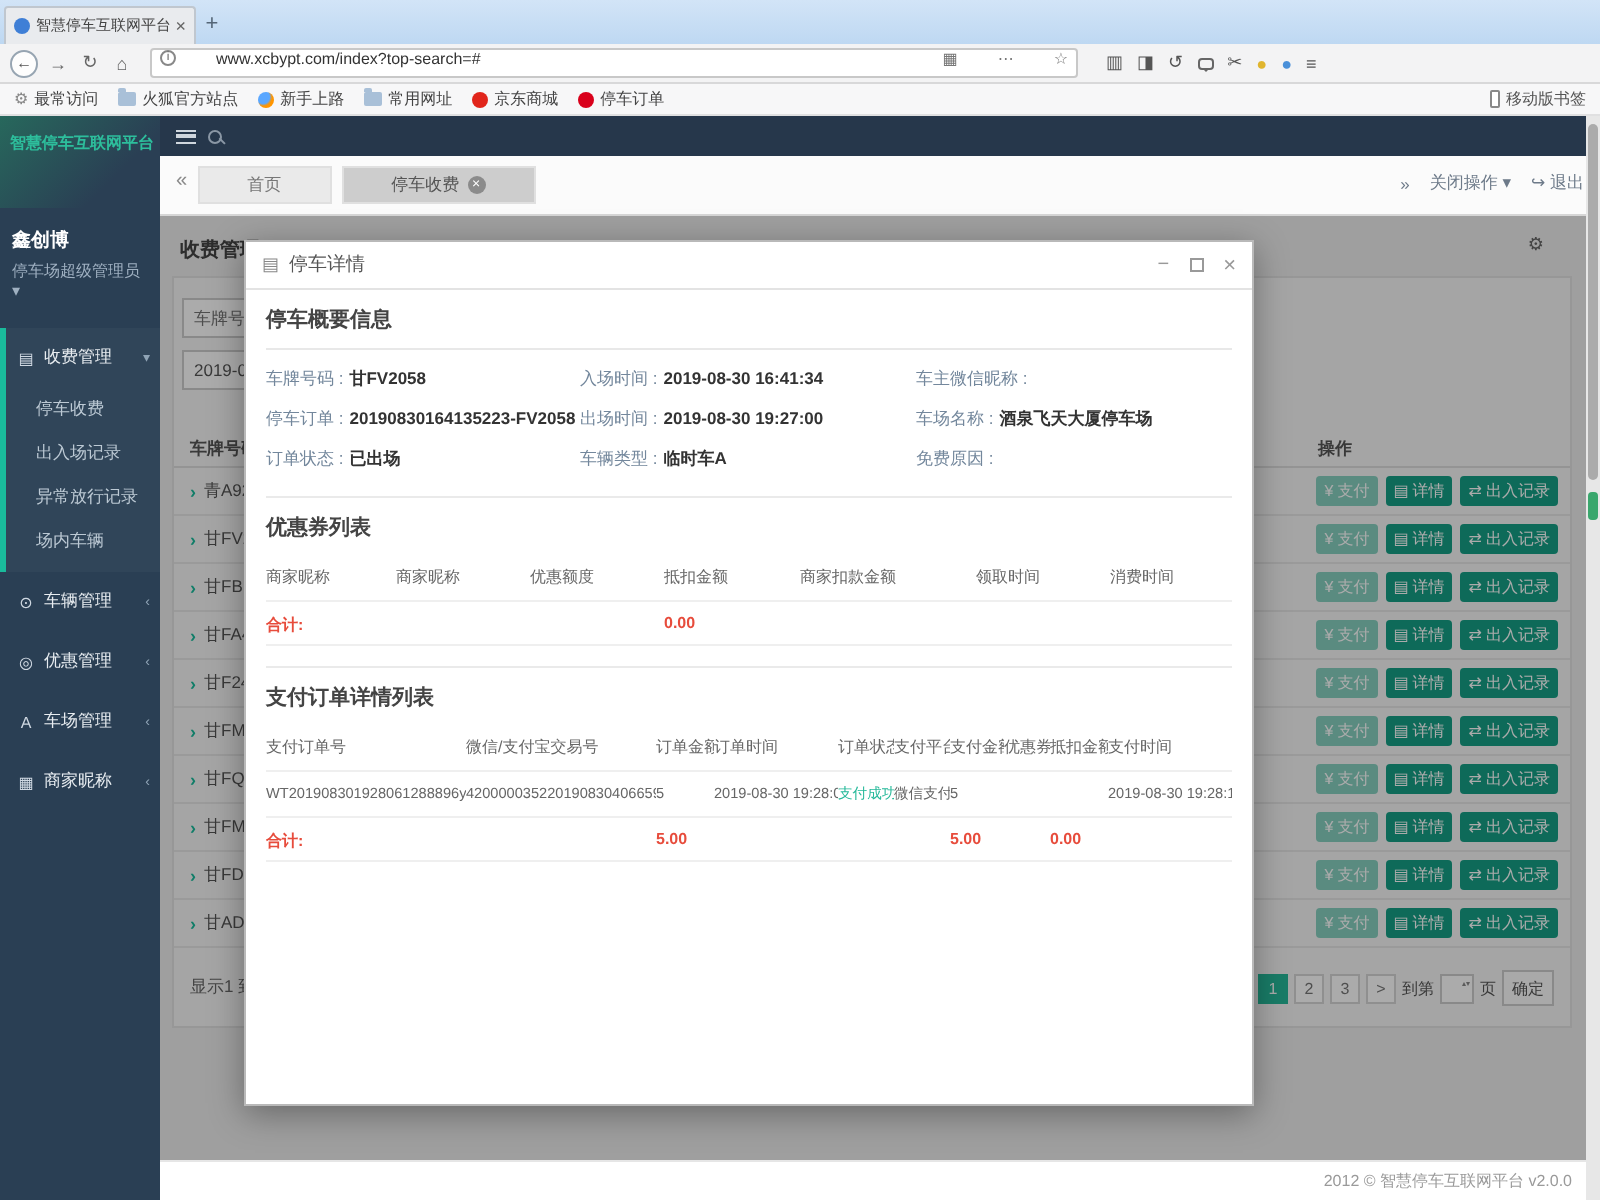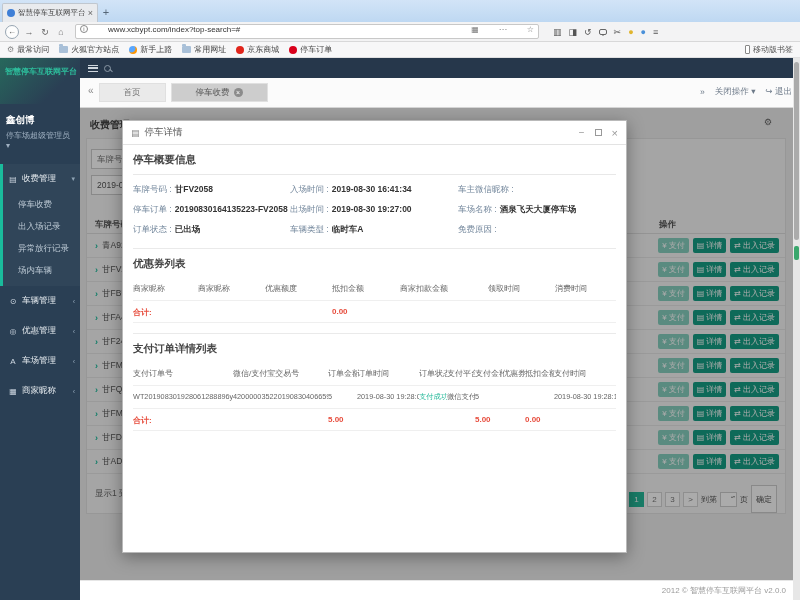--- a/index.html
+++ b/index.html
@@ -91,21 +91,21 @@
   .b-det,.b-rec{background:#169F85;}
   .pager{position:absolute;left:0;right:0;top:343px;height:26px;}
   .pg-summary{position:absolute;left:8px;top:6px;font-size:8.5px;color:#666;white-space:nowrap;}
   .pg-right{position:absolute;right:8px;top:3px;display:flex;align-items:center;gap:3px;font-size:8px;color:#555;}
   .pg-box{min-width:15px;height:15px;border:1px solid #d5d5d5;background:#fff;color:#777;font-size:8px;
     display:inline-flex;align-items:center;justify-content:center;padding:0 2px;}
   .pg-box.active{background:#26B99A;border-color:#26B99A;color:#fff;}
   .pg-goto{width:17px;height:15px;border:1px solid #ccc;background:#fff;position:relative;}
   .pg-goto::after{content:"▴▾";position:absolute;right:0;top:0;font-size:4px;color:#888;line-height:7px;width:6px;text-align:center;
     white-space:pre;letter-spacing:0;writing-mode:horizontal-tb;display:block;}
-  .pg-ok{height:28px;border:1px solid #ccc;background:#fdfdfd;color:#555;font-size:8px;display:inline-flex;align-items:center;padding:0 4px;}
+  .pg-ok{height:18px;border:1px solid #ccc;background:#fdfdfd;color:#555;font-size:8px;display:inline-flex;align-items:center;padding:0 4px;}
 
   .overlay{position:absolute;inset:0;background:rgba(0,0,0,0.33);z-index:4;}
 
   .appfooter{position:absolute;bottom:0;left:0;width:720px;height:20px;background:#fff;border-top:1px solid #e6e6e6;
     display:flex;align-items:center;justify-content:flex-end;padding-right:14px;font-size:8px;color:#9a9a9a;}
 
   .scrollbar{position:absolute;right:0;top:58px;width:7px;height:542px;background:#E7E7E7;z-index:8;}
   .sb-thumb{position:absolute;top:4px;left:1px;width:5px;height:178px;background:#ABABAB;border-radius:3px;}
   .sb-mark{position:absolute;top:188px;left:1px;width:5px;height:14px;background:#3AA76D;border-radius:2px;}
 

